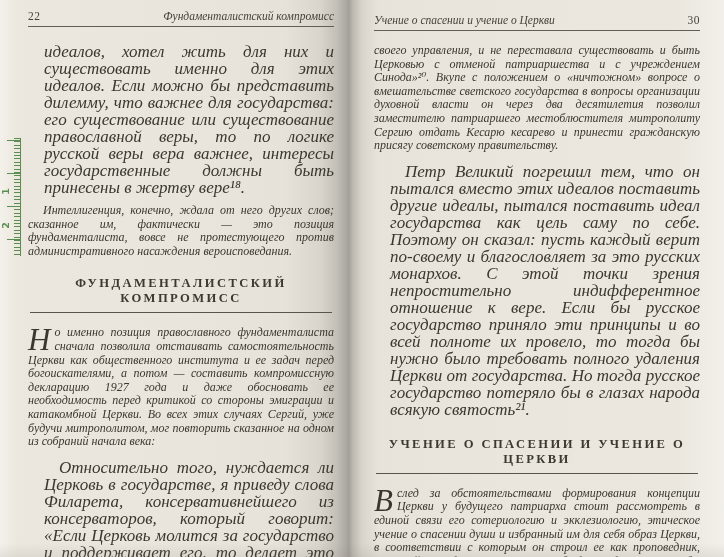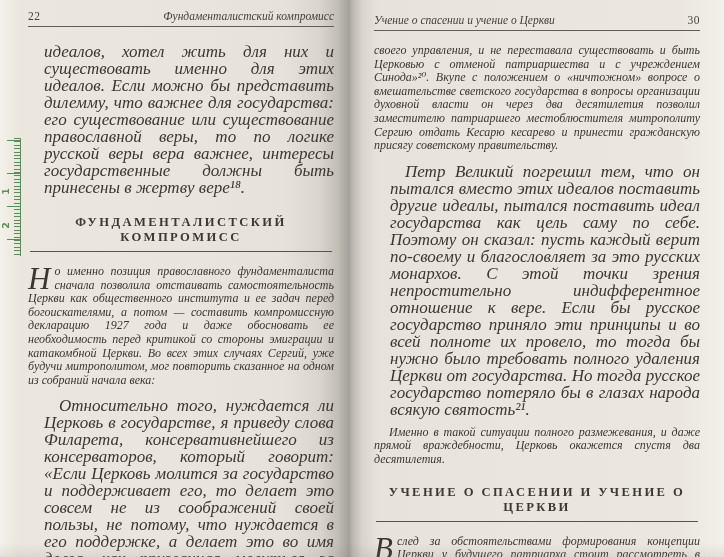--- a/index.html
+++ b/index.html
@@ -94,20 +94,21 @@
 
   <div class="page page-left">
     <div class="running-header">
       <span class="pagenum">22</span>
       <span class="running-title">Фундаменталистский компромисс</span>
     </div>
     <div class="header-rule"></div>
 
     <p class="quote">идеалов, хотел жить для них и существовать именно для этих идеалов. Если можно бы представить дилемму, что важнее для государства: его существование или существование православной веры, то по логике русской веры вера важнее, интересы государственные должны быть принесены в жертву вере¹⁸.</p>
 
+    <p class="indent">Интеллигенция, конечно, ждала от него других слов; сказанное им, фактически — это позиция фундаменталиста, вовсе не протестующего против административного насаждения вероисповедания.</p>
 
     <div class="section-heading">ФУНДАМЕНТАЛИСТСКИЙ КОМПРОМИСС</div>
 
     <p>
       <span class="dropcap">Н</span><span>о именно позиция православного фундаменталиста сначала позволила отстаивать самостоятельность Церкви как общественного института и ее задач перед богоискателями, а потом — составить компромиссную декларацию 1927 года и даже обосновать ее необходимость перед критикой со стороны эмиграции и катакомбной Церкви. Во всех этих случаях Сергий, уже будучи митрополитом, мог повторить сказанное на одном из собраний начала века:</span>
     </p>
 
     <p class="quote indent">Относительно того, нуждается ли Церковь в государстве, я приведу слова Филарета, консервативнейшего из консерваторов, который говорит: «Если Церковь молится за государство и поддерживает его, то делает это совсем не из соображений своей пользы, не потому, что нуждается в его поддержке, а делает это во имя долга, как призванная молиться за государство, за благосостояние этого мира»¹⁹.</p>
 
     <p class="indent runover">Именно такого рода фундаментализм оказывался достаточно гибким для того, чтобы в реплике после доклада о Толстом заявить: «Русская Церковь всегда была больше органов</p>
@@ -119,21 +120,20 @@
       <span class="running-title">Учение о спасении и учение о Церкви</span>
       <span class="pagenum">30</span>
     </div>
     <div class="header-rule"></div>
 
     <p>своего управления, и не переставала существовать и быть Церковью с отменой патриаршества и с учреждением Синода»²⁰. Вкупе с положением о «ничтожном» вопросе о вмешательстве светского государства в вопросы организации духовной власти он через два десятилетия позволил заместителю патриаршего местоблюстителя митрополиту Сергию отдать Кесарю кесарево и принести гражданскую присягу советскому правительству.</p>
 
 
     <p class="quote indent">Петр Великий погрешил тем, что он пытался вместо этих идеалов поставить другие идеалы, пытался поставить идеал государства как цель саму по себе. Поэтому он сказал: пусть каждый верит по-своему и благословляет за это русских монархов. С этой точки зрения непростительно индифферентное отношение к вере. Если бы русское государство приняло эти принципы и во всей полноте их провело, то тогда бы нужно было требовать полного удаления Церкви от государства. Но тогда русское государство потеряло бы в глазах народа всякую святость²¹.</p>
 
-    <p class="indent">Именно в такой ситуации полного размежевания, и даже прямой враждебности, Церковь окажется спустя два десятилетия.</p>
 
     <div class="section-heading">УЧЕНИЕ О СПАСЕНИИ И УЧЕНИЕ О ЦЕРКВИ</div>
 
     <p class="runover">
       <span class="dropcap">В</span><span>след за обстоятельствами формирования концепции Церкви у будущего патриарха стоит рассмотреть в единой связи его сотериологию и экклезиологию, этическое учение о спасении души и избранный им для себя образ Церкви, в соответствии с которым он строил ее как проповедник, архиерей и предстоятель. Это необходимо сделать хотя бы ради того, чтобы понять,</span>
     </p>
 
     <div class="footnote-block">
       <div class="footnote-rule"></div>
 

